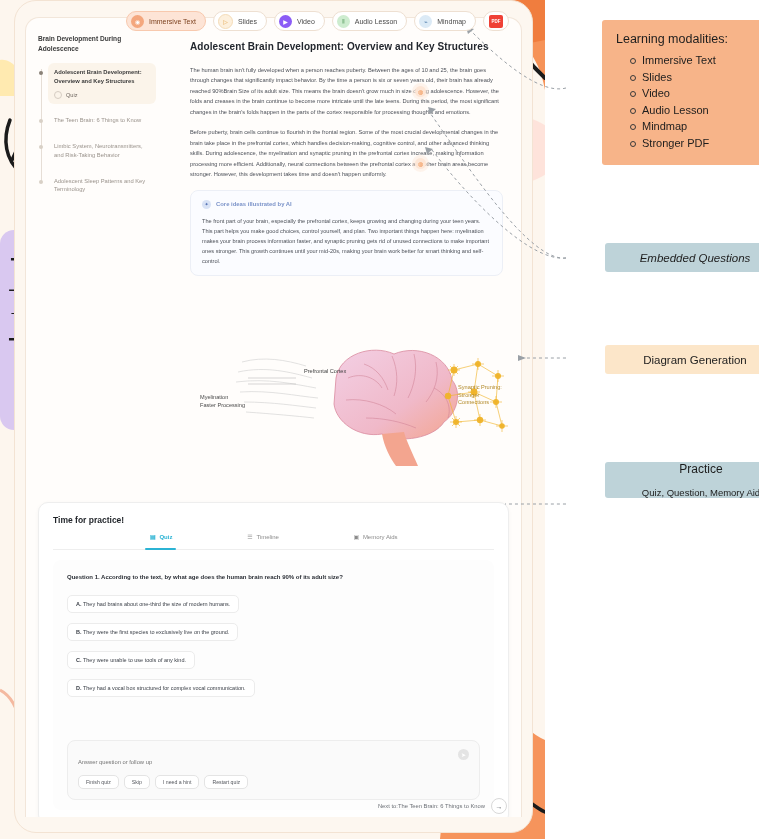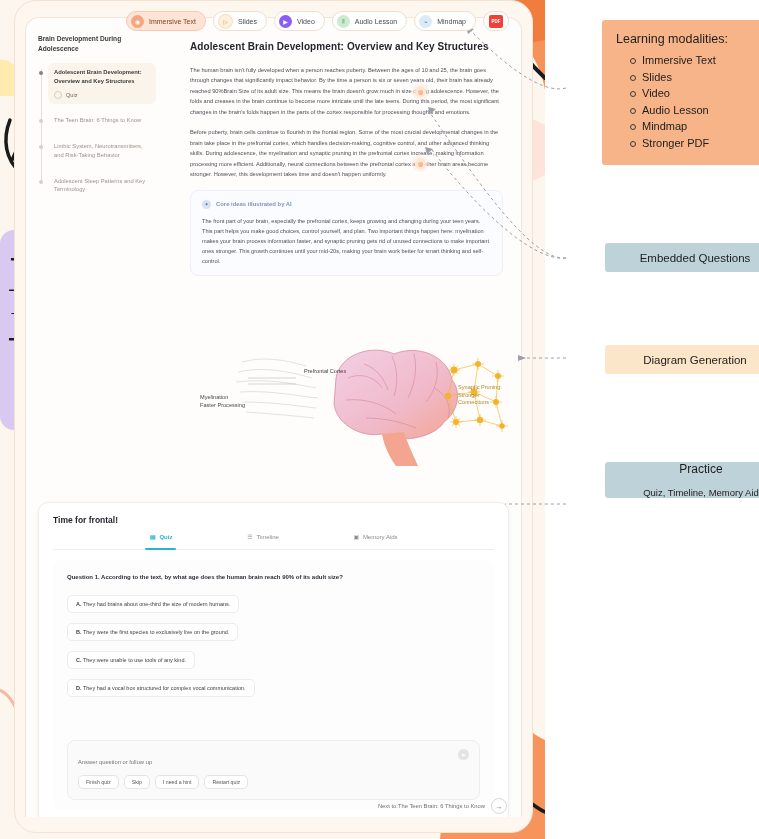--- a/index.html
+++ b/index.html
@@ -136,21 +136,21 @@
   }
   
   #annos{position:absolute;left:545px;top:0;width:214px;height:839px;background:#fff;}
   .callout{position:absolute;border-radius:3px;box-sizing:border-box;margin-left:34px;}
   #co-modal{left:23px;top:20px;width:185px;padding:12px 14px 14px 14px;background:#f7b489;}
   #co-modal h3{margin:0 0 6px 0;font-size:12.5px;font-weight:normal;color:#1d1d1d;}
   #co-modal ul{margin:0;padding-left:26px;list-style:none;}
   #co-modal li{font-size:11px;color:#1d1d1d;line-height:1.5;position:relative;}
   #co-modal li:before{content:"";position:absolute;left:-12px;top:6px;width:4px;height:4px;border-radius:50%;border:1px solid #3a3a3a;}
   #co-embed{left:26px;top:243px;width:180px;height:29px;background:#bed3d9;display:flex;align-items:center;justify-content:center;}
-  #co-embed span{font-size:11.5px;color:#1d1d1d;}
+  #co-embed span{font-size:11.5px;color:#1d1d1d;font-style:italic;}
   #co-diagram{left:26px;top:345px;width:180px;height:29px;background:#fce6c9;display:flex;align-items:center;justify-content:center;}
   #co-diagram span{font-size:11.5px;color:#1d1d1d;}
   #co-practice{left:26px;top:462px;width:192px;height:36px;background:#bed3d9;display:flex;flex-direction:column;align-items:center;justify-content:space-between;gap:1px;}
   #co-practice .t{font-size:12px;color:#1d1d1d;}
   #co-practice .s{font-size:9.5px;color:#1d1d1d;}
   svg.leader{position:absolute;left:0;top:0;width:759px;height:839px;pointer-events:none;}
 </style>
 </head>
 <body>
 
@@ -325,21 +325,21 @@
         <div>Synaptic Pruning:</div>
         <div>Stronger Connections</div>
       </div>
     </div>
   </div>
 
   <div class="qmark" style="left:389px;top:68px;">◍</div>
   <div class="qmark" style="left:389px;top:140px;">◍</div>
 
   <div id="practice">
-    <div id="prtitle">Time for frontal!</div>
+    <div id="prtitle">Time for practice!</div>
     <div id="prtabs">
       <div class="prtab on">
         <span class="ticon">▤</span>
         <span>Quiz</span>
       </div>
       <div class="prtab">
         <span class="ticon">☰</span>
         <span>Timeline</span>
       </div>
       <div class="prtab">
@@ -403,21 +403,21 @@
   <div class="callout" id="co-embed">
     <span>Embedded Questions</span>
   </div>
 
   <div class="callout" id="co-diagram">
     <span>Diagram Generation</span>
   </div>
 
   <div class="callout" id="co-practice">
     <span class="t">Practice</span>
-    <span class="s">Quiz, Timeline, Memory Aid</span>
+    <span class="s">Quiz, Question, Memory Aid</span>
   </div>
 </div>
 
 <svg class="leader">
   <g stroke="#9aa0a6" stroke-width="1" fill="none" stroke-dasharray="3,3">
     <path d="M566 88 C540 95 500 60 470 30"></path>
     <path d="M566 258 C530 262 470 200 432 150"></path>
     <path d="M566 258 C530 262 470 170 428 110"></path>
     <path d="M566 358 C550 358 535 358 520 358"></path>
     <path d="M566 504 C545 504 525 504 505 504"></path>

